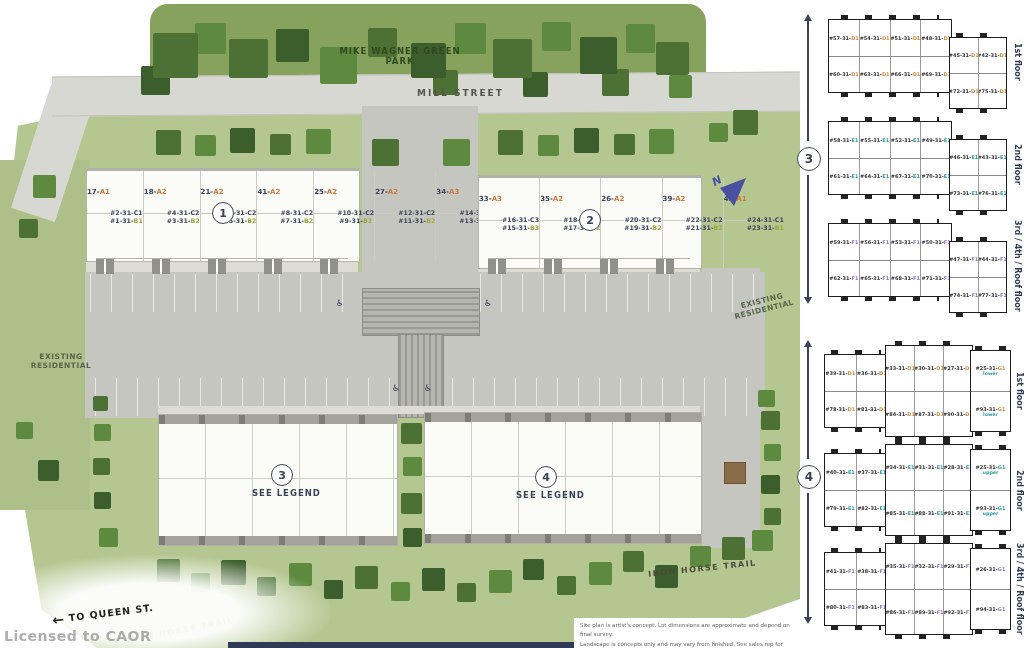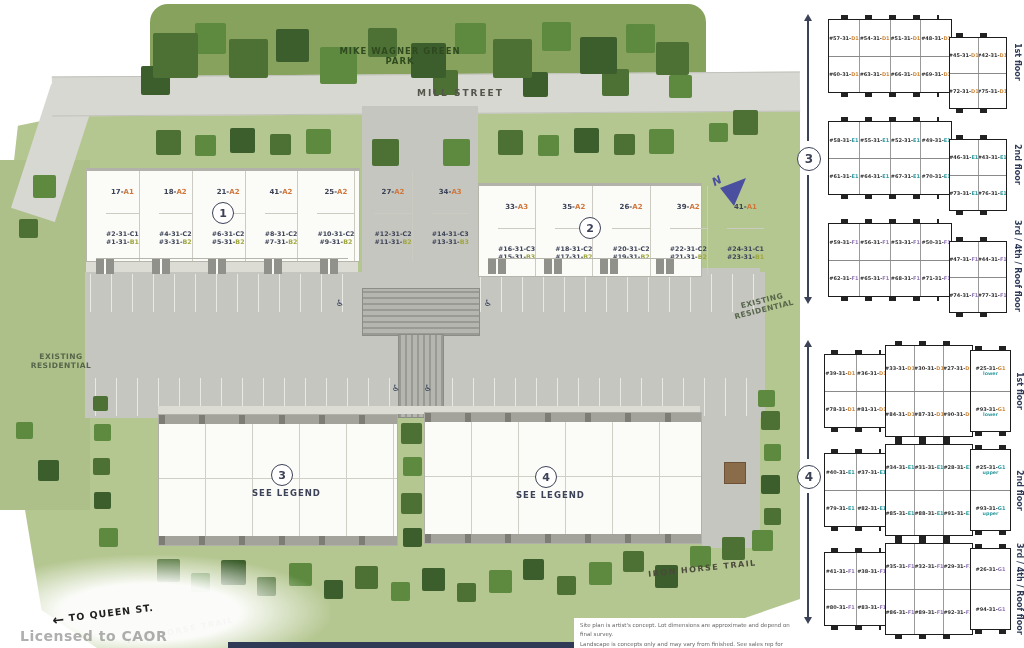--- a/index.html
+++ b/index.html
@@ -57,21 +57,21 @@
   .traillbl{color:#4a4a3a;font-weight:bold;font-size:8px;letter-spacing:1.5px;white-space:nowrap;}
   .queen{color:#1e1e1e;font-weight:bold;font-size:9.5px;letter-spacing:1px;white-space:nowrap;transform:rotate(-7deg);}
   .queen .ar{font-size:14px;vertical-align:-2px;margin-right:4px;}
   #licensed{color:rgba(110,110,110,.55);font-size:14px;font-weight:bold;letter-spacing:.5px;}
   #disclaimer{width:216px;background:#fff;padding:3px 6px;font-size:5.5px;line-height:1.7;color:#666;}
   #navybar{background:#2e3a56;}
 
   
   .bldg{background:#fbfbf7;border:1px solid #b5b5ac;border-top:3px solid #b2b2aa;display:flex;}
   .units{display:flex;width:100%;}
-  .unit{flex:1;border-left:1px solid #cbcbc2;display:flex;flex-direction:column;padding-left:19px;}
+  .unit{flex:1;border-left:1px solid #cbcbc2;display:flex;}
   .unit:first-child{border-left:none;}
   .lot{height:42px;display:flex;align-items:center;justify-content:center;font-size:7px;font-weight:bold;
        color:#3c4257;border-bottom:1px solid #cbcbc2;white-space:nowrap;}
   .lot .t{color:#d0763b;}
   .nums{flex:1;display:flex;flex-direction:column;align-items:center;justify-content:center;gap:1px;
         font-size:6.3px;font-weight:bold;color:#3c4257;white-space:nowrap;}
   .nums .t{color:#9fa73f;}
   .bcircle{position:absolute;left:50%;top:31px;transform:translateX(-50%);width:20px;height:20px;border:1.4px solid #3c4257;
     border-radius:50%;background:#fff;display:flex;align-items:center;justify-content:center;
     font-size:11px;font-weight:bold;color:#3c4257;z-index:3;}
@@ -233,21 +233,21 @@
         <div class="nums">
           <div>#14-31-C3</div>
           <div><span>#13-31-</span><span class="t">B3</span></div>
         </div>
       </div>
       </div>
     <div class="bcircle">1</div>
   </div>
   <div class="abs garages" style="left:96px;top:258px;width:252px;height:15px;"></div>
 
-  <div class="abs bldg" style="left:478px;top:183px;width:222px;height:90px;">
+  <div class="abs bldg" style="left:478px;top:175px;width:222px;height:90px;">
     <div class="units">
 
     <div class="unit">
         <div class="lot">
             <span>33-</span>
             <span class="t">A3</span>
           </div>
         <div class="nums">
           <div>#16-31-C3</div>
           <div><span>#15-31-</span><span class="t">B3</span></div>
@@ -314,21 +314,21 @@
 PARK</div>
   <div class="abs roadlabel" style="left:385px;top:88px;font-size:9px;">MILL STREET</div>
   <div class="abs exres" style="left:30px;top:352px;width:62px;">EXISTING
 RESIDENTIAL</div>
   <div class="abs exres" style="left:730px;top:296px;width:66px;transform:rotate(-14deg);">EXISTING
 RESIDENTIAL</div>
   <div class="abs traillbl" style="left:648px;top:564px;transform:rotate(-6deg);">IRON HORSE TRAIL</div>
   <div class="abs traillbl" style="left:126px;top:626px;transform:rotate(-11deg);">IRON HORSE TRAIL</div>
   <div class="abs" id="bl-fade"></div>
   <div class="abs queen" style="left:52px;top:606px;"><span class="ar">←</span><span>TO QUEEN ST.</span></div>
-  <div class="abs" id="licensed" style="left:4px;top:628px;margin-left:16px;">Licensed to CAOR</div>
+  <div class="abs" id="licensed" style="left:4px;top:628px;">Licensed to CAOR</div>
 
   <div class="abs" id="north" style="left:708px;top:170px;">
     <svg width="44" height="44" viewBox="0 0 44 44">
       <polygon points="12,18 38,8 26,36" fill="#4b4f9f"></polygon>
       <text x="4" y="14" font-size="11" font-weight="bold" font-style="italic" fill="#4b4f9f" transform="rotate(-28 10 10)">N</text>
     </svg>
   </div>
 
   <div class="abs" id="navybar" style="left:228px;top:642px;width:346px;height:6px;"></div>
   <div class="abs" id="disclaimer" style="left:574px;top:618px;">

